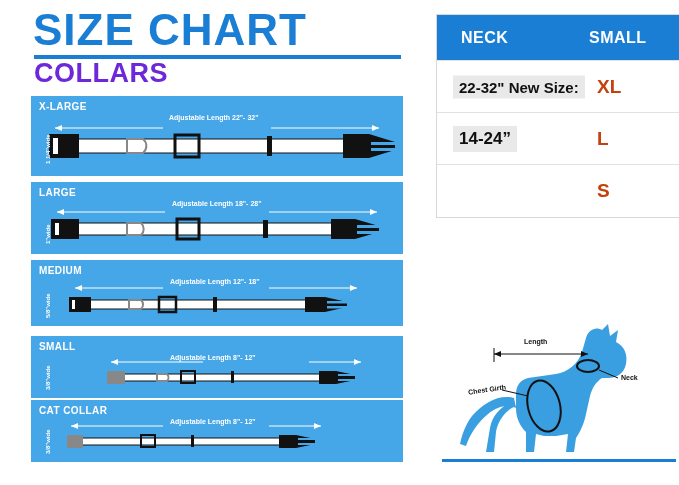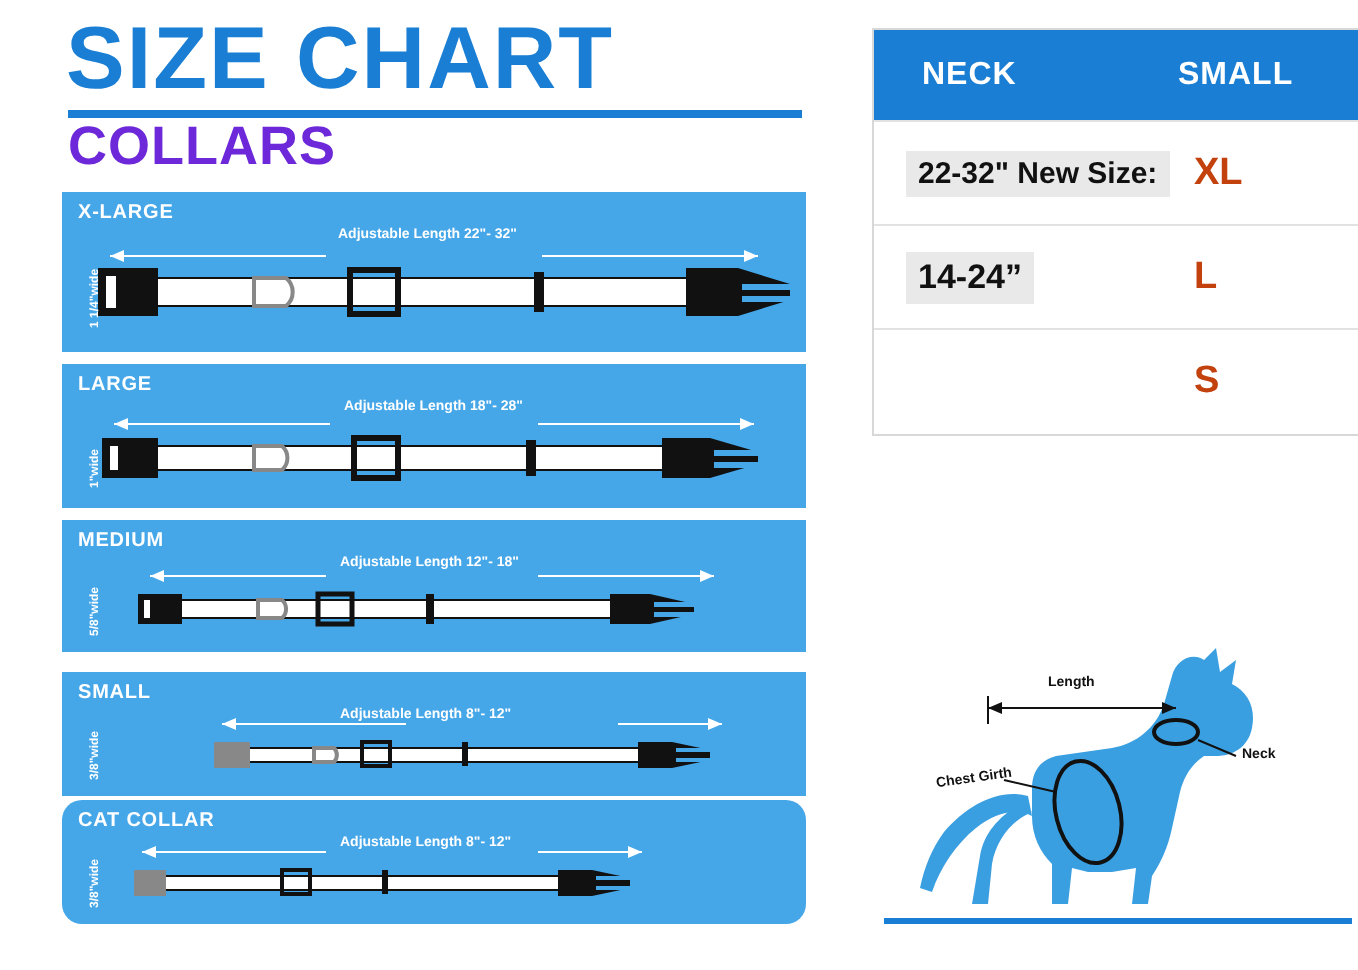--- a/index.html
+++ b/index.html
@@ -261,21 +261,21 @@
       <path d="M86 38 L96 38 A5 5 0 0 1 96 45 L86 45 Z" fill="none" stroke="#888888" stroke-width="2"></path>
       <rect x="110" y="35" width="14" height="12" fill="none" stroke="#111111" stroke-width="2"></rect>
       <rect x="160" y="35" width="3" height="12" fill="#111111"></rect>
       <rect x="248" y="35" width="17" height="13" fill="#111111"></rect>
       <path d="M265 35 L284 39 L284 44 L265 48 Z" fill="#111111"></path>
       <rect x="267" y="38" width="17" height="2" fill="#45a6e8"></rect>
       <rect x="267" y="43" width="17" height="2" fill="#45a6e8"></rect>
     </svg>
   </div>
 
-  <div class="panel" style="top:400px; height:62px;border-radius:10px;">
+  <div class="panel" style="top:400px; height:62px;">
     <div class="panel-label">CAT COLLAR</div>
     <div class="panel-len" style="left:139px; top:18px;">Adjustable Length 8"- 12"</div>
     <div class="panel-width" style="left:14px; top:54px;">3/8"wide</div>
     <svg width="372" height="62" viewBox="0 0 372 62">
       <line x1="40" y1="26" x2="290" y2="26" stroke="#ffffff" stroke-width="1"></line>
       <polygon points="40,26 47,23 47,29" fill="#ffffff"></polygon>
       <polygon points="290,26 283,23 283,29" fill="#ffffff"></polygon>
       <rect x="132" y="19" width="106" height="14" fill="#45a6e8"></rect>
       <rect x="44" y="38" width="216" height="7" fill="#ffffff" stroke="#111111" stroke-width="1"></rect>
       <rect x="36" y="35" width="16" height="13" fill="#888888"></rect>

